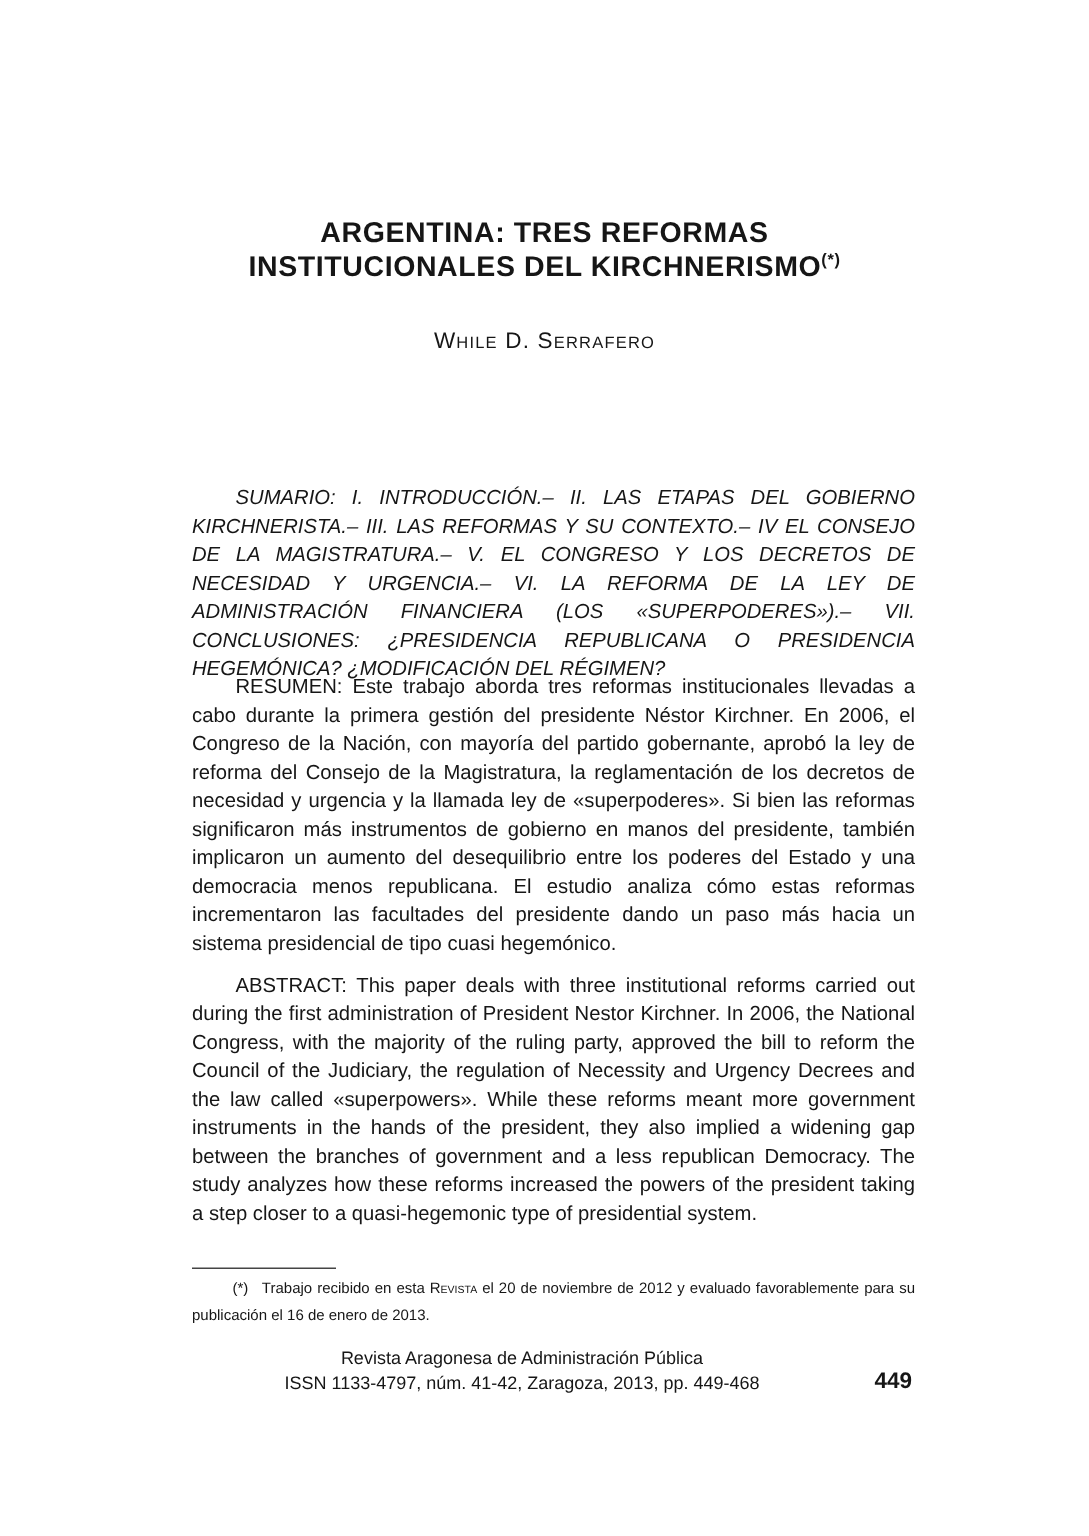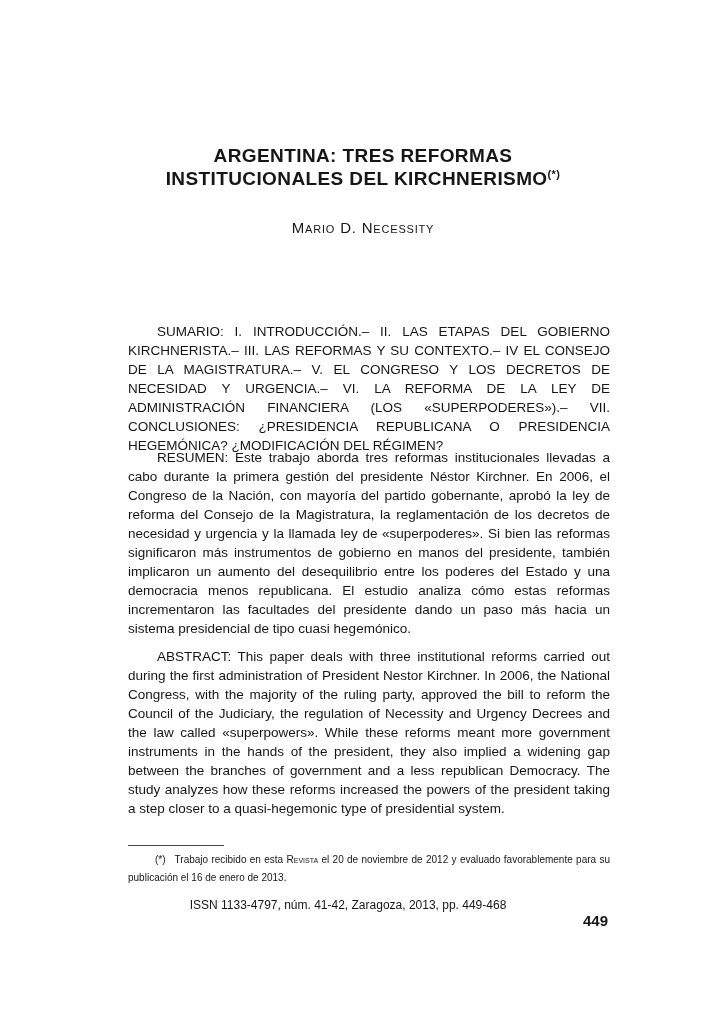--- a/index.html
+++ b/index.html
@@ -37,21 +37,21 @@
     width:482px;
   }
   .col p {
     margin:0;
     text-align:justify;
     font-size:13.5px;
     line-height:19px;
     text-indent:29px;
   }
   .sumario-block { top:322px; }
-  .sumario-block p { }
+  .sumario-block p { font-style:italic; }
   .resumen-block { top:448px; }
   .abstract-block { top:647px; }
   .abstract-block p { }
   .it { }
   .spacer-par { margin-top:5px !important; }
   .footnote-rule {
     position:absolute;
     top:845px; left:128px;
     width:96px; height:0;
     border-top:1.5px solid #444;
@@ -85,39 +85,40 @@
 </head>
 <body>
 
 <div class="page">
 
   <div class="title">
     <div>ARGENTINA: TRES REFORMAS</div>
     <div><span>INSTITUCIONALES DEL KIRCHNERISMO</span><sup>(*)</sup></div>
   </div>
 
-  <div class="author">Mario D. Necessity</div>
+  <div class="author">While D. Serrafero</div>
 
   <div class="col sumario-block">
     <p>SUMARIO: I. INTRODUCCIÓN.– II. LAS ETAPAS DEL GOBIERNO KIRCHNERISTA.– III. LAS REFORMAS Y SU CONTEXTO.– IV EL CONSEJO DE LA MAGISTRATURA.– V. EL CONGRESO Y LOS DECRETOS DE NECESIDAD Y URGENCIA.– VI. LA REFORMA DE LA LEY DE ADMINISTRACIÓN FINANCIERA (LOS «SUPERPODERES»).– VII. CONCLUSIO­NES: ¿PRESIDENCIA REPUBLICANA O PRESIDENCIA HEGEMÓNICA? ¿MODIFICACIÓN DEL RÉGIMEN?</p>
   </div>
 
   <div class="col resumen-block">
     <p><span class="it">RESUMEN:</span><span> Este trabajo aborda tres reformas institucionales llevadas a cabo durante la primera gestión del presidente Néstor Kirchner. En 2006, el Congreso de la Nación, con mayoría del partido gobernante, aprobó la ley de reforma del Consejo de la Magistratura, la reglamentación de los decretos de necesidad y urgencia y la llamada ley de «superpoderes». Si bien las reformas significaron más instrumentos de gobierno en manos del presidente, también implicaron un aumento del desequilibrio entre los poderes del Estado y una democracia menos republicana. El estudio analiza cómo estas reformas incrementaron las facultades del presidente dando un paso más hacia un sistema presidencial de tipo cuasi hegemónico.</span></p>
   </div>
 
   <div class="col abstract-block">
     <p><span>ABSTRACT:</span><span> This paper deals with three institutional reforms carried out during the first administration of President Nestor Kirchner. In 2006, the National Congress, with the majority of the ruling party, approved the bill to reform the Council of the Judiciary, the regulation of Necessity and Urgency Decrees and the law called «superpowers». While these reforms meant more government instruments in the hands of the president, they also implied a widening gap between the branches of government and a less republican Democracy. The study analyzes how these reforms increased the powers of the president taking a step closer to a quasi-hegemonic type of presidential system.</span></p>
   </div>
 
   <div class="footnote-rule"></div>
 
   <div class="footnote">
     <span class="marker">(*)</span><span>Trabajo recibido en esta </span><span class="smallcaps">Revista</span><span> el 20 de noviembre de 2012 y evaluado favorablemente para su publicación el 16 de enero de 2013.</span>
   </div>
 
   <div class="footer">
+    <div>Revista Aragonesa de Administración Pública</div>
     <div>ISSN 1133-4797, núm. 41-42, Zaragoza, 2013, pp. 449-468</div>
   </div>
 
   <div class="page-number">449</div>
 
 </div>
 
 </body></html>

